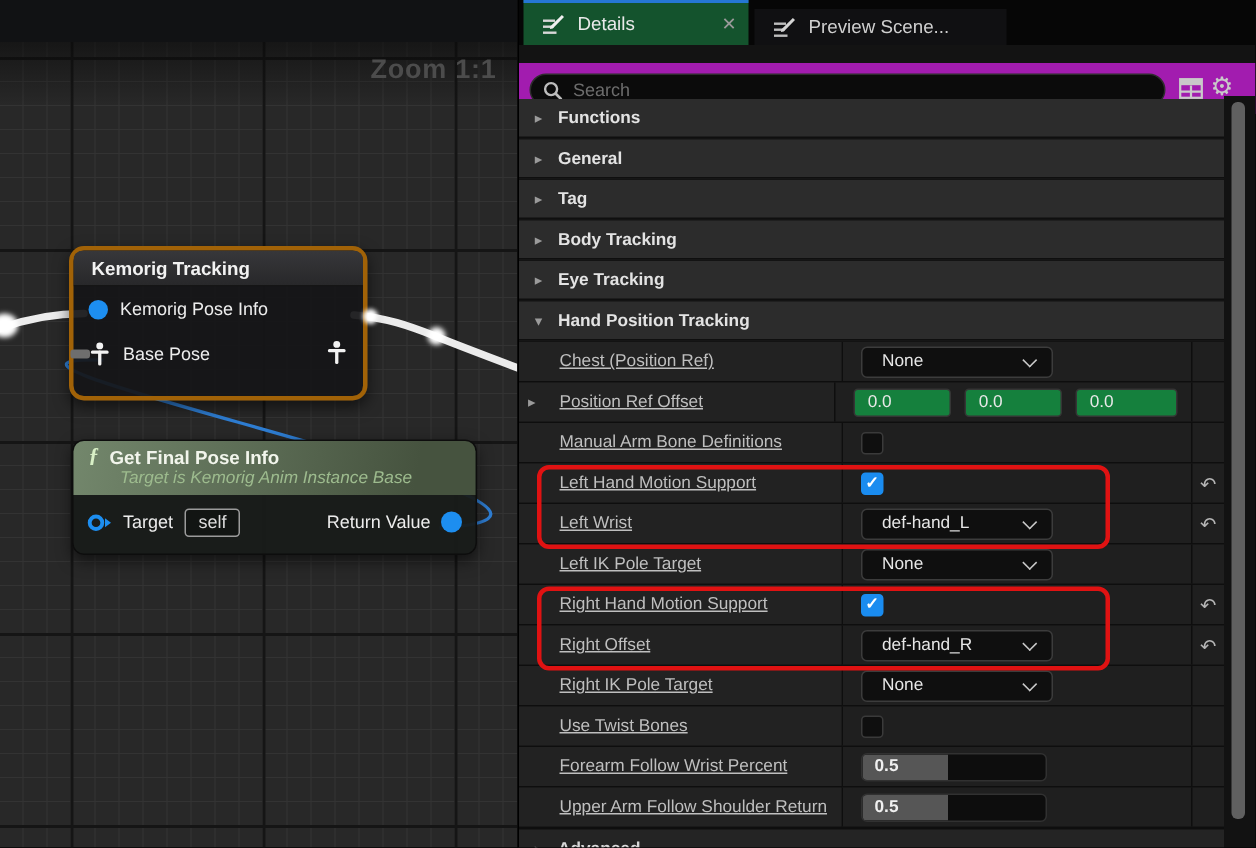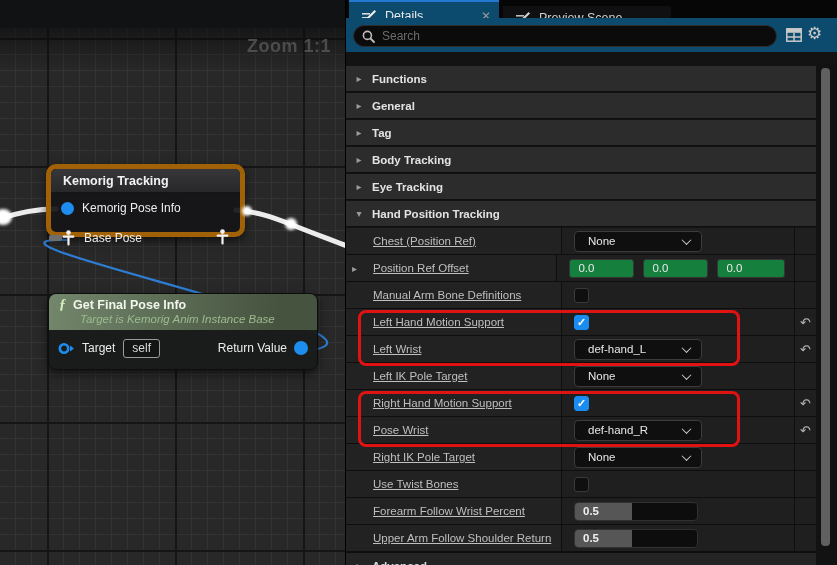--- a/index.html
+++ b/index.html
@@ -21,22 +21,22 @@
     background-position:0 38px,47px 0,0 6px,15px 0;
   }
   .graph-topstrip { position:absolute; left:0; top:0; width:345px; height:28px; background:#111214; }
   .graph-shade { position:absolute; left:0; top:28px; width:345px; height:42px;
     background:linear-gradient(rgba(8,8,8,.55), rgba(8,8,8,0)); pointer-events:none; }
   .zoom-label { position:absolute; top:36px; right:14px; font-size:18px; font-weight:bold; color:#4c4c4c; letter-spacing:.5px; }
 
   svg.wires { position:absolute; inset:0; }
 
   
-  .node-kemorig { position:absolute; left:46px; top:164px; width:199px; height:73px;
-    border:5px solid #a16207; border-radius:10px; background:rgba(22,22,24,.93);
+  .node-kemorig { position:absolute; left:46px; top:164px; width:199px; height:103px;
+    border:3px solid #a16207; border-radius:10px; background:rgba(22,22,24,.93);
     box-shadow:0 4px 10px rgba(0,0,0,.55); }
   .node-kemorig .hdr { height:24px; background:linear-gradient(#37373a,#28282a); border-radius:6px 6px 0 0;
     display:flex; align-items:center; padding-left:12px; border-bottom:1px solid #151515; }
   .node-kemorig .hdr span { color:#f2f2f2; font-size:12.5px; font-weight:bold; }
   .pin-row { display:flex; align-items:center; height:30px; padding:0 10px; position:relative; }
   .pin-row .lbl { color:#ededed; font-size:12px; margin-left:8px; }
   .stub { position:absolute; left:-2px; top:12px; width:13px; height:6px; background:#6e6e6e; border-radius:2px; }
   .out-pose { position:absolute; right:10px; top:6px; }
   .pin-dot-blue { width:13px; height:13px; border-radius:50%; background:#1d8ef0; flex:0 0 auto; }
 
@@ -56,29 +56,29 @@
     color:#dcdcdc; font-size:12px; background:rgba(0,0,0,.25); }
   .ret { margin-left:auto; display:flex; align-items:center; }
   .ret .lbl { color:#ececec; font-size:12px; margin-right:7px; }
   .ret .pin-dot-blue { width:14px; height:14px; }
   .glow-dot { position:absolute; background:#fff; border-radius:50%; filter:blur(1.5px); }
 
   
   .details { position:absolute; left:345px; top:0; width:492px; height:565px; background:#131313; border-left:1px solid #000; }
 
   .tabbar { position:absolute; left:0; top:0; width:492px; height:30px; background:#060606; }
-  .tab-active { position:absolute; left:3px; top:0; width:150px; height:30px; background:#0c4a6e;
+  .tab-active { position:absolute; left:3px; top:0; width:150px; height:30px; background:#14532d;
     border-top:2px solid #2577d4; display:flex; align-items:center; padding:0 8px 0 12px; }
   .tab-active .tlabel { color:#eaeaea; font-size:12.5px; margin-left:9px; }
   .tab-close { margin-left:auto; color:#9a9a9a; font-size:12px; cursor:pointer; }
   .tab-inactive { position:absolute; left:157px; top:6px; width:168px; height:24px; background:#101012;
     display:flex; align-items:center; padding-left:12px; }
   .tab-inactive .tlabel { color:#cfcfcf; font-size:12.5px; margin-left:9px; }
 
-  .searchrow { position:absolute; left:0; top:18px; width:492px; height:34px; background:#0c4a6e; }
+  .searchrow { position:absolute; left:0; top:42px; width:492px; height:34px; background:#a21caf; }
   .searchbox { position:absolute; left:7px; top:7px; width:424px; height:22px; border-radius:11px;
     background:#0b0b0b; border:1px solid #2d2d2d; display:flex; align-items:center; padding-left:8px; }
   .searchbox input { background:transparent; border:none; outline:none; color:#cfcfcf; font-size:12px;
     margin-left:7px; width:360px; font-family:"Liberation Sans", sans-serif; }
   .searchbox input::placeholder { color:#6c6c6c; }
   .icon-matrix { position:absolute; left:440px; top:10px; }
   .icon-gear { position:absolute; left:461px; top:5px; font-size:17px; color:#c9c9c9; cursor:pointer; }
 
   .sections { position:absolute; left:0; top:66px; width:470px; }
   .sec { height:26px; margin-bottom:1px; background:#2c2c2c; display:flex; align-items:center; border-bottom:1px solid #0f0f0f; }
@@ -365,21 +365,21 @@
               <span class="checkmark">✓</span>
             </div>
         </div>
         <div class="cell-reset">
             <span class="reset">↶</span>
           </div>
       </div>
 
       <div class="row no-tri">
         <div class="cell-name">
-            <span class="rowlabel">Pose Wrist</span>
+            <span class="rowlabel">Right Offset</span>
           </div>
         <div class="cell-value">
           <div class="dropdown">
               <span class="val">def-hand_R</span>
               <span class="chev"></span>
             </div>
         </div>
         <div class="cell-reset">
             <span class="reset">↶</span>
           </div>

